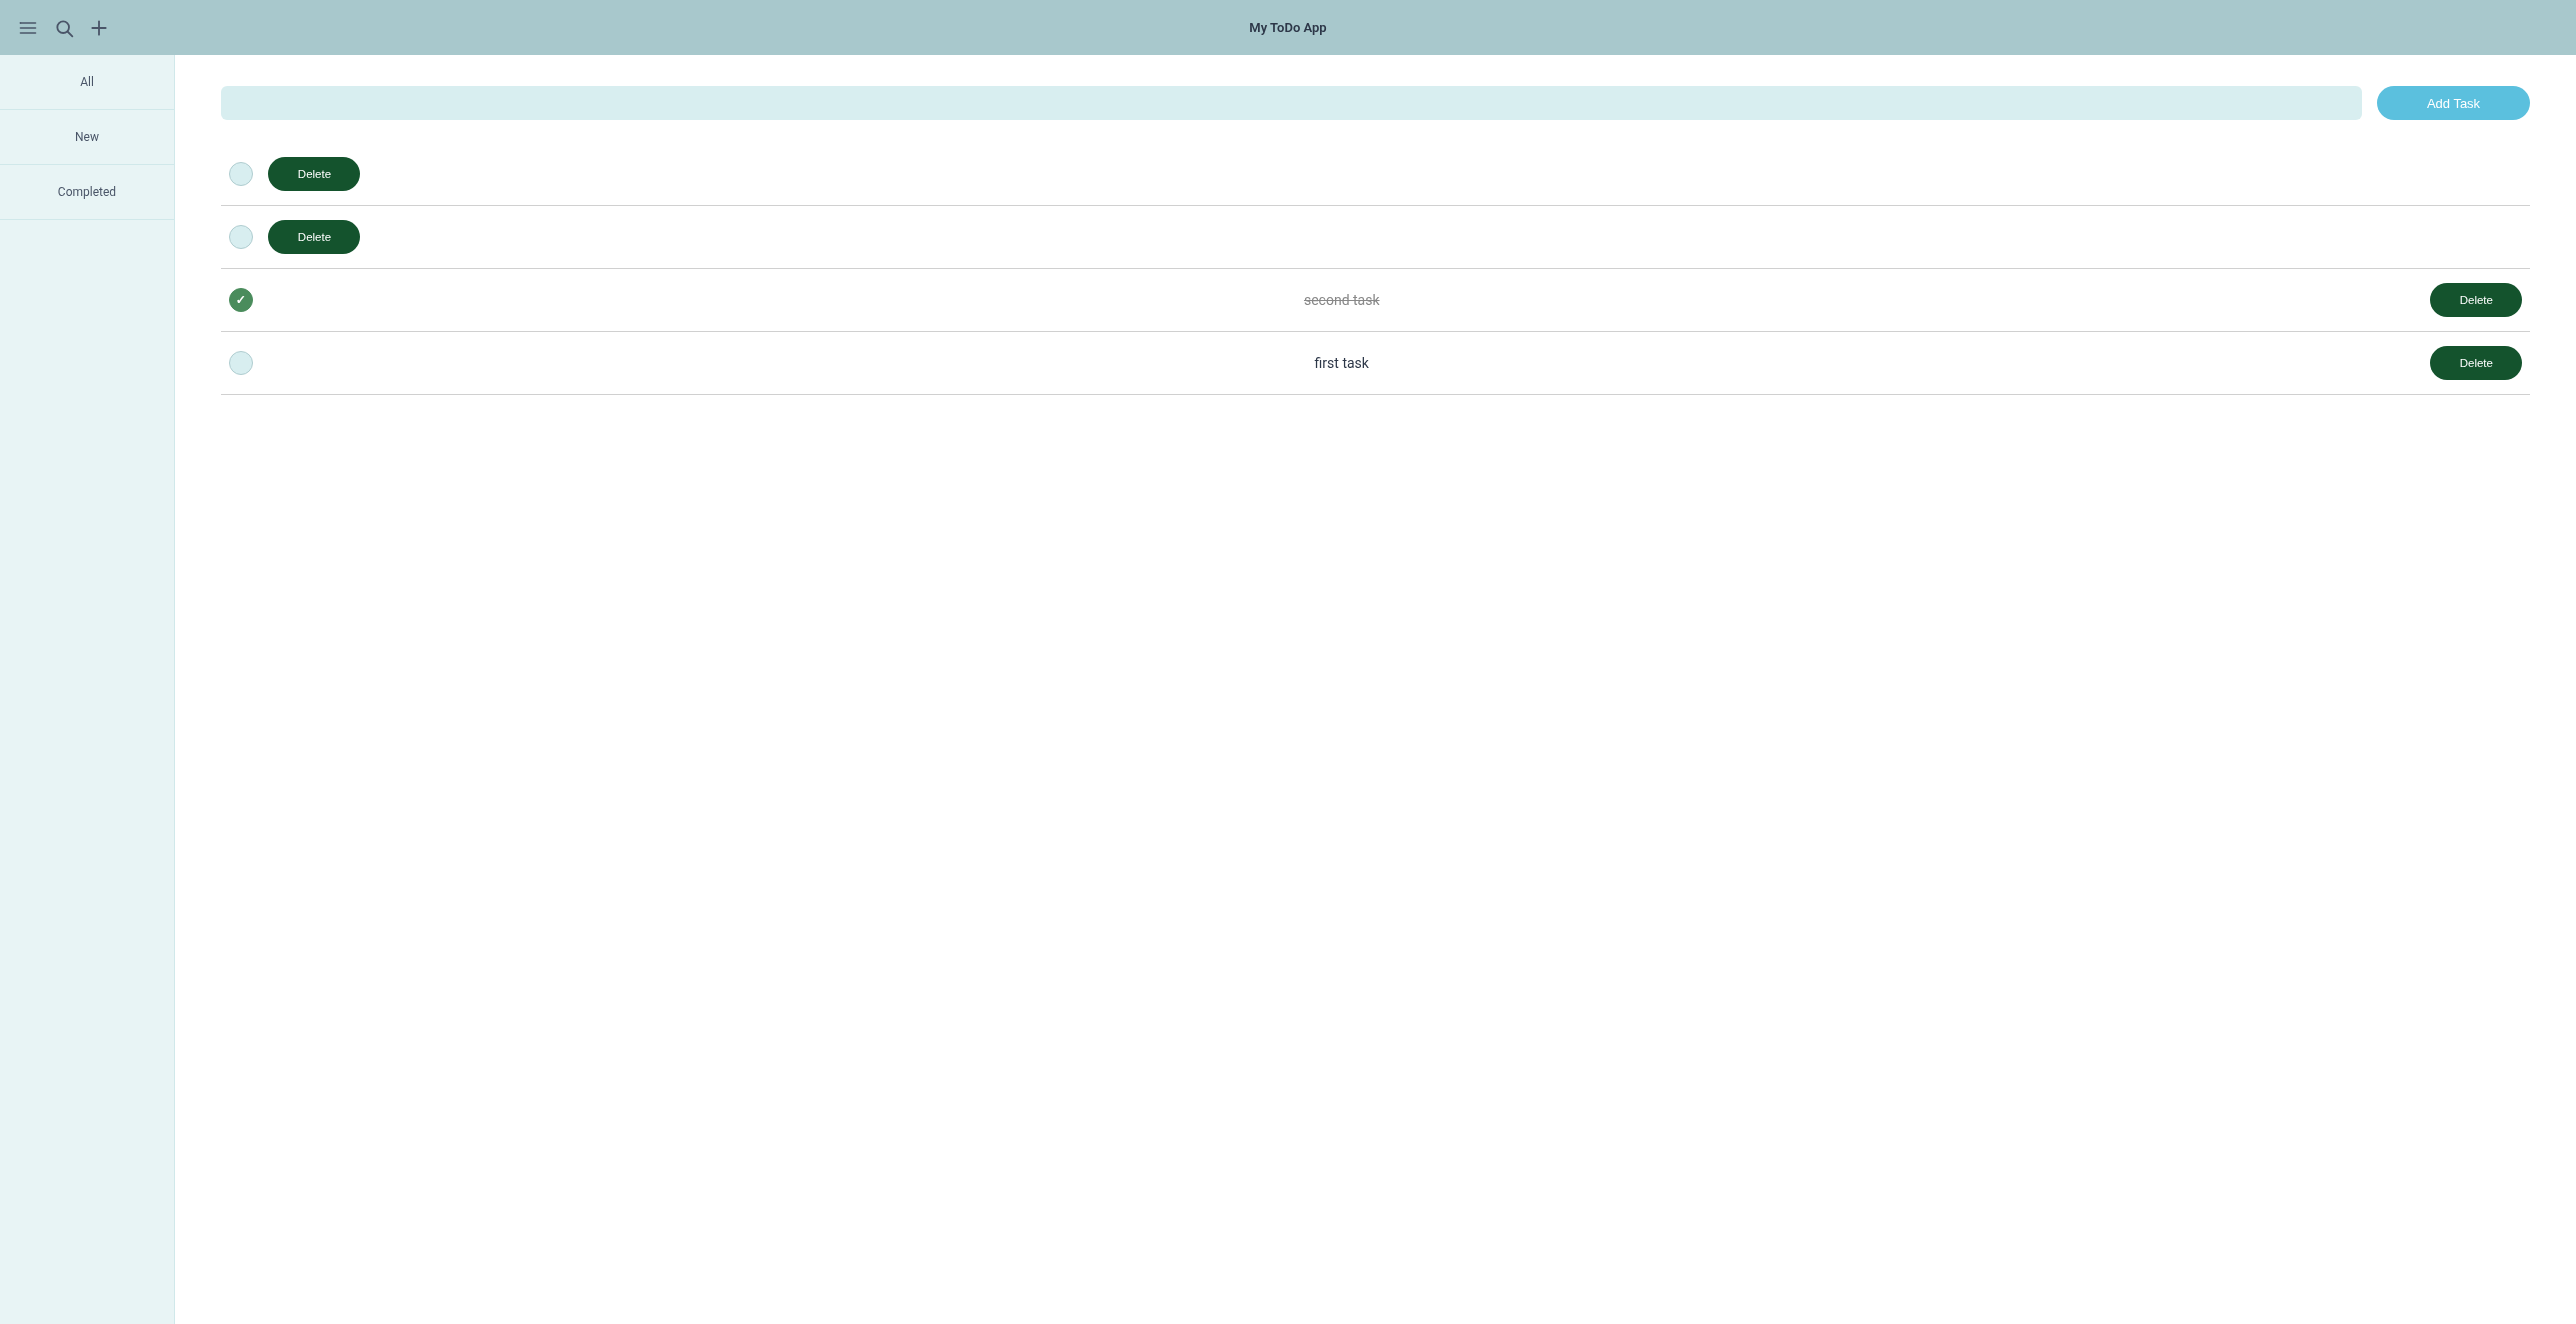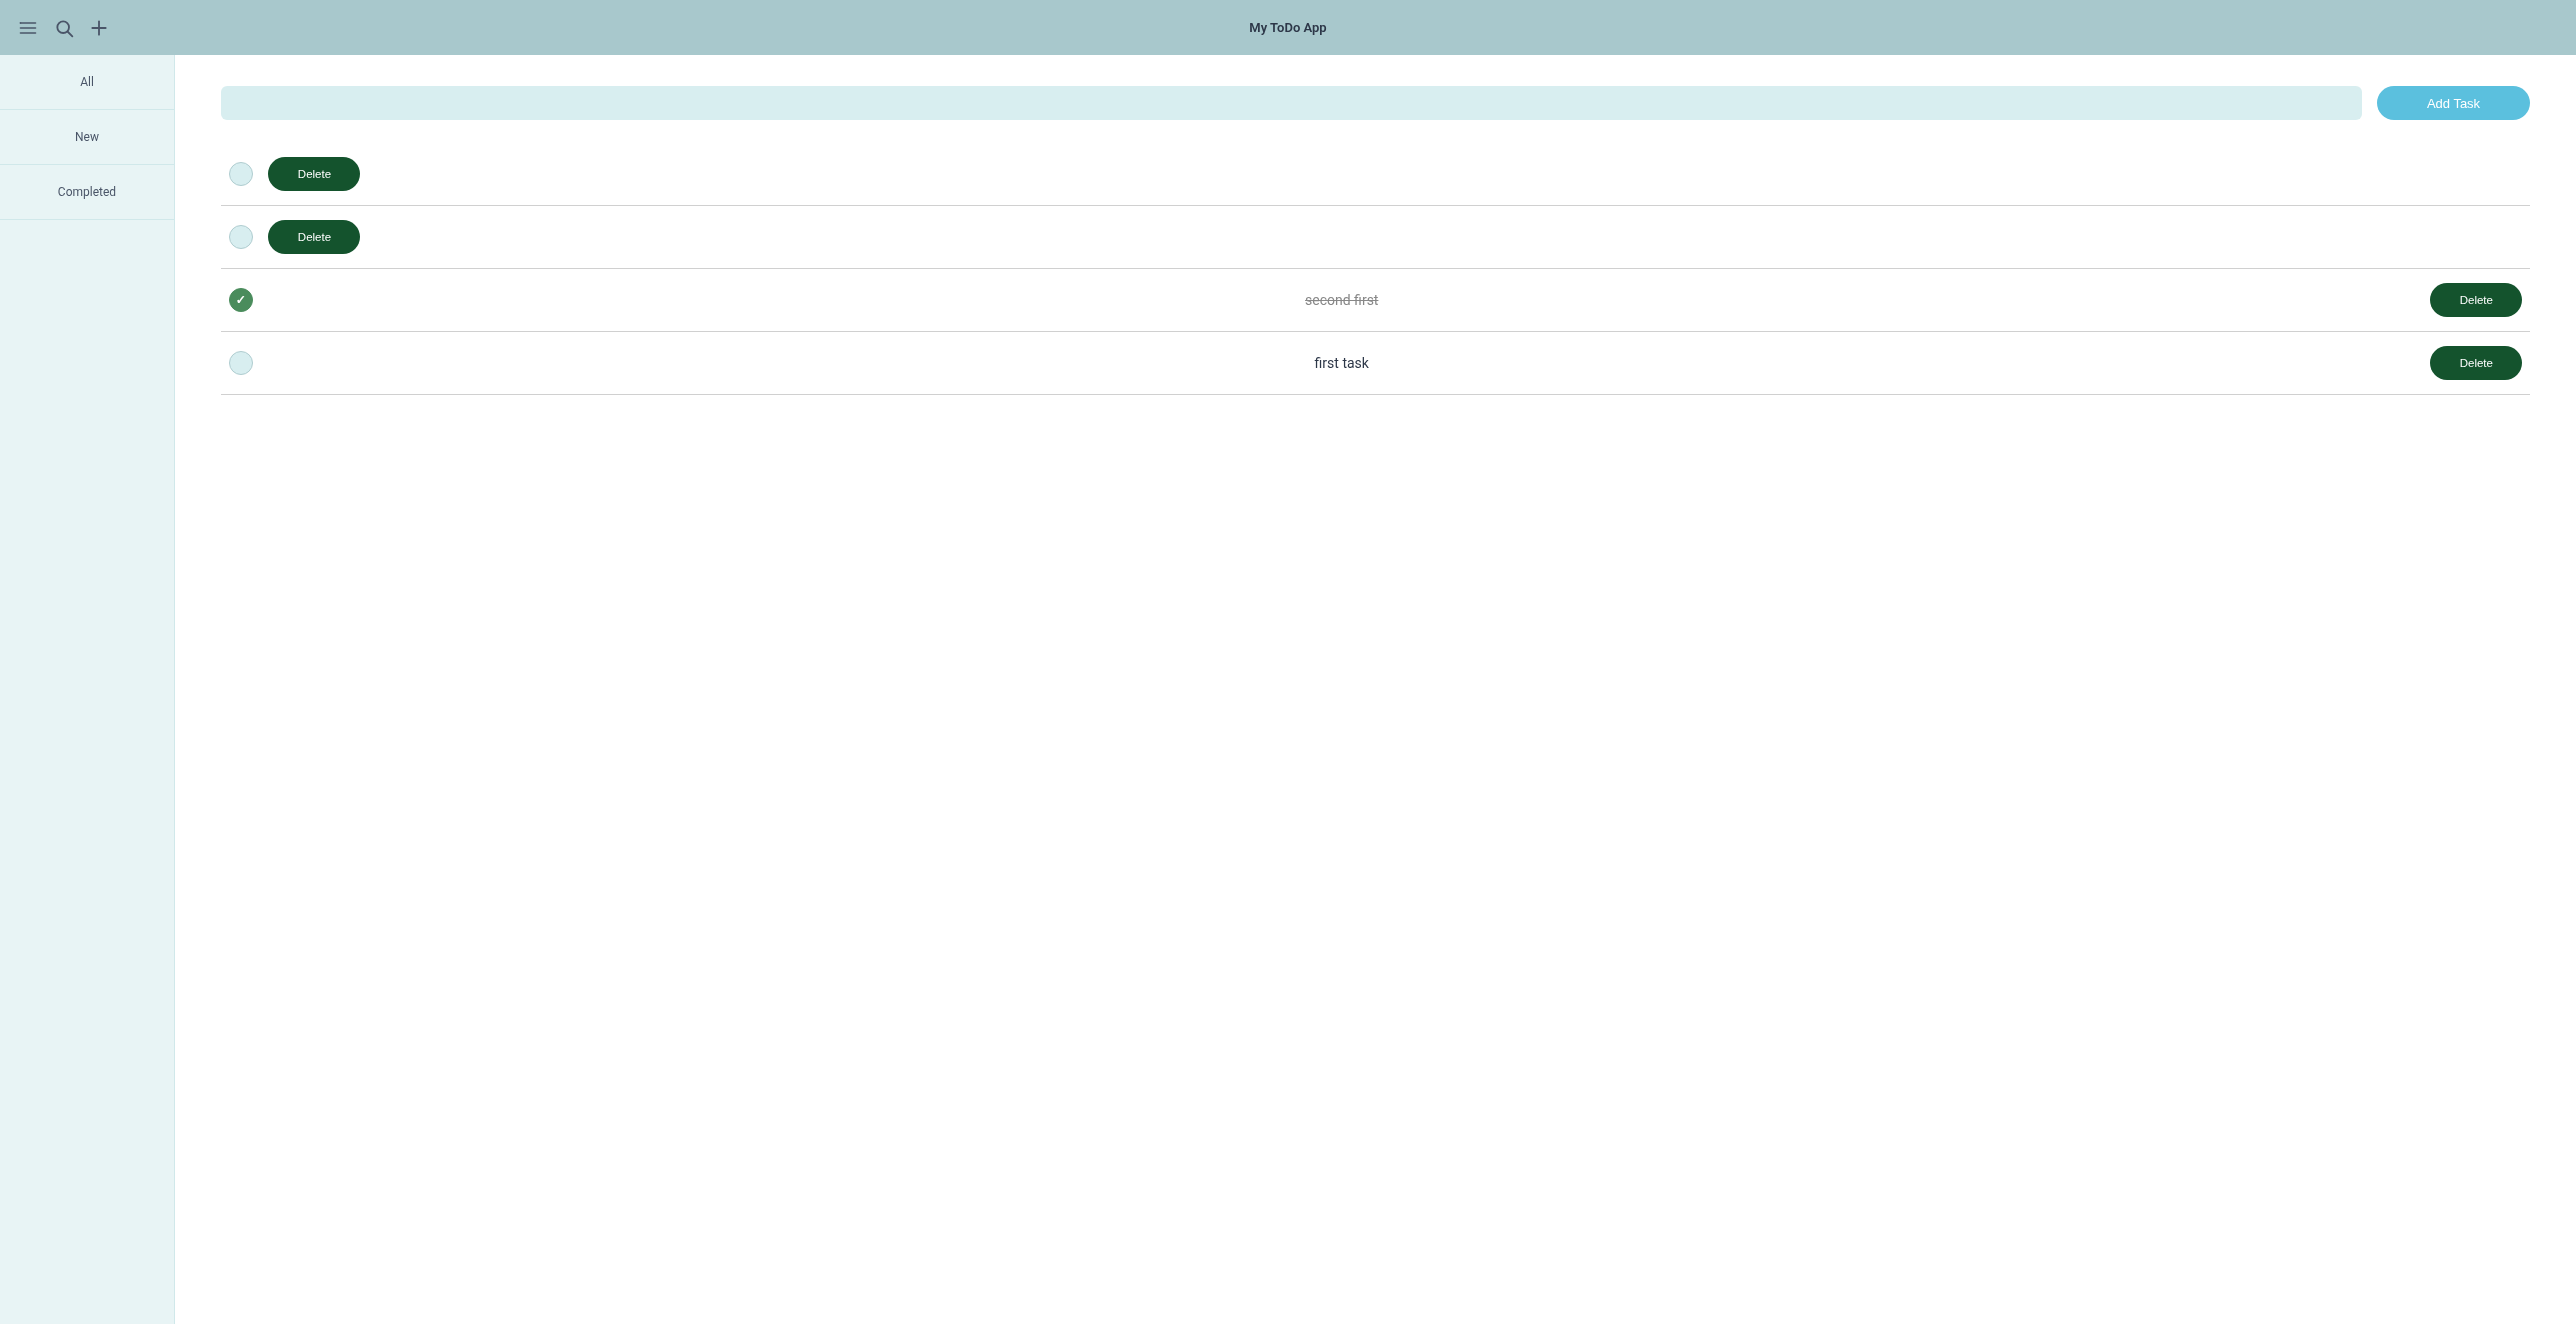--- a/index.html
+++ b/index.html
@@ -240,21 +240,21 @@
         <button class="delete-btn">Delete</button>
       </div>
 
       <div class="task-row">
         <div class="task-checkbox"></div>
         <button class="delete-btn">Delete</button>
       </div>
 
       <div class="task-row">
         <div class="task-checkbox completed"></div>
-        <div class="task-name completed-text">second first</div>
+        <div class="task-name completed-text">second task</div>
         <button class="delete-btn">Delete</button>
       </div>
 
       <div class="task-row">
         <div class="task-checkbox"></div>
         <div class="task-name">first task</div>
         <button class="delete-btn">Delete</button>
       </div>
 
     </div>

